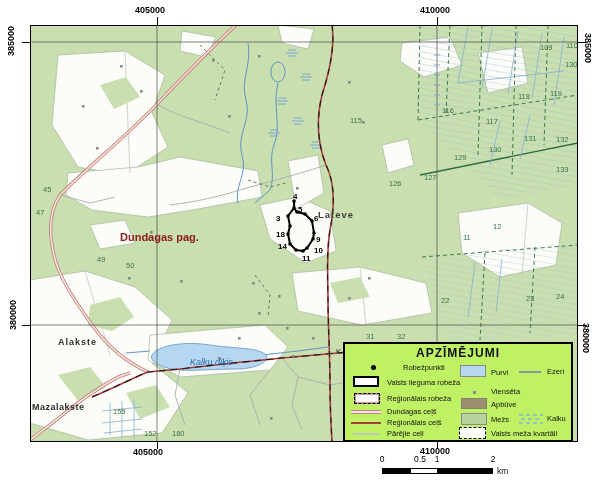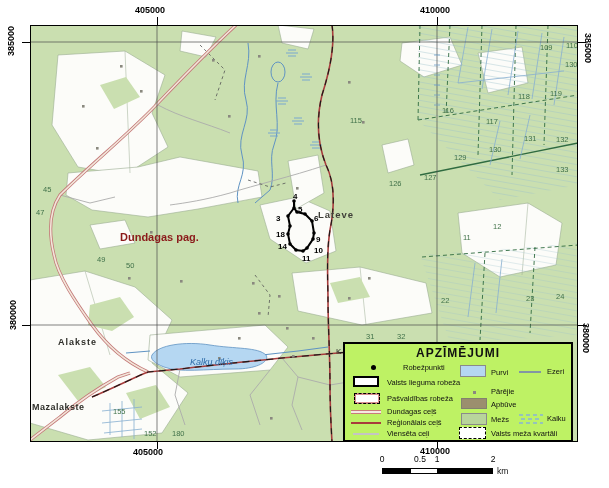--- a/index.html
+++ b/index.html
@@ -313,34 +313,34 @@
   <div class="tick" style="left:578px;top:325px;width:8px;height:1px;"></div>
 
   <div id="legend">
     <div class="ttl">APZĪMĒJUMI</div>
 
     <div class="sym sym-pt" style="left:26px;top:21px;"></div>
     <div class="lab" style="left:58px;top:19px;">Robežpunkti</div>
     <div class="sym sym-dabas" style="left:8px;top:32px;"></div>
     <div class="lab" style="left:42px;top:34px;">Valsts lieguma robeža</div>
     <div class="sym sym-pasv" style="left:9px;top:49px;"></div>
-    <div class="lab" style="left:42px;top:50px;">Pašvaldības robeža</div>
+    <div class="lab" style="left:42px;top:50px;">Reģionālais robeža</div>
     <div class="sym sym-galv" style="left:6px;top:66px;"></div>
     <div class="lab" style="left:42px;top:63px;">Dundagas ceļš</div>
     <div class="sym sym-reg" style="left:6px;top:78px;"></div>
     <div class="lab" style="left:42px;top:74px;">Reģionālais ceļš</div>
     <div class="sym sym-par" style="left:8px;top:89px;"></div>
-    <div class="lab" style="left:42px;top:85px;">Viensēta ceļi</div>
+    <div class="lab" style="left:42px;top:85px;">Pārējie ceļi</div>
 
     <div class="sym sym-ezeri" style="left:115px;top:21px;"></div>
     <div class="lab" style="left:146px;top:24px;">Purvi</div>
     <div class="sym sym-upes" style="left:174px;top:27px;"></div>
     <div class="lab" style="left:202px;top:23px;">Ezeri</div>
     <div class="sym sym-vien" style="left:128px;top:47px;"></div>
-    <div class="lab" style="left:146px;top:43px;">Pārējie</div>
+    <div class="lab" style="left:146px;top:43px;">Viensēta</div>
     <div class="sym sym-apb" style="left:116px;top:54px;"></div>
     <div class="lab" style="left:146px;top:56px;">Apbūve</div>
     <div class="sym sym-mezs" style="left:116px;top:69px;"></div>
     <div class="lab" style="left:146px;top:71px;">Mežs</div>
     <svg class="sym" style="left:174px;top:68px;" width="24" height="13">
       <g stroke="#88b4d6" stroke-width="1.3" stroke-dasharray="4,3">
         <line x1="0" y1="3" x2="24" y2="3"></line>
           <line x1="2" y1="7" x2="22" y2="7"></line>
           <line x1="0" y1="11" x2="24" y2="11"></line>
       </g>

